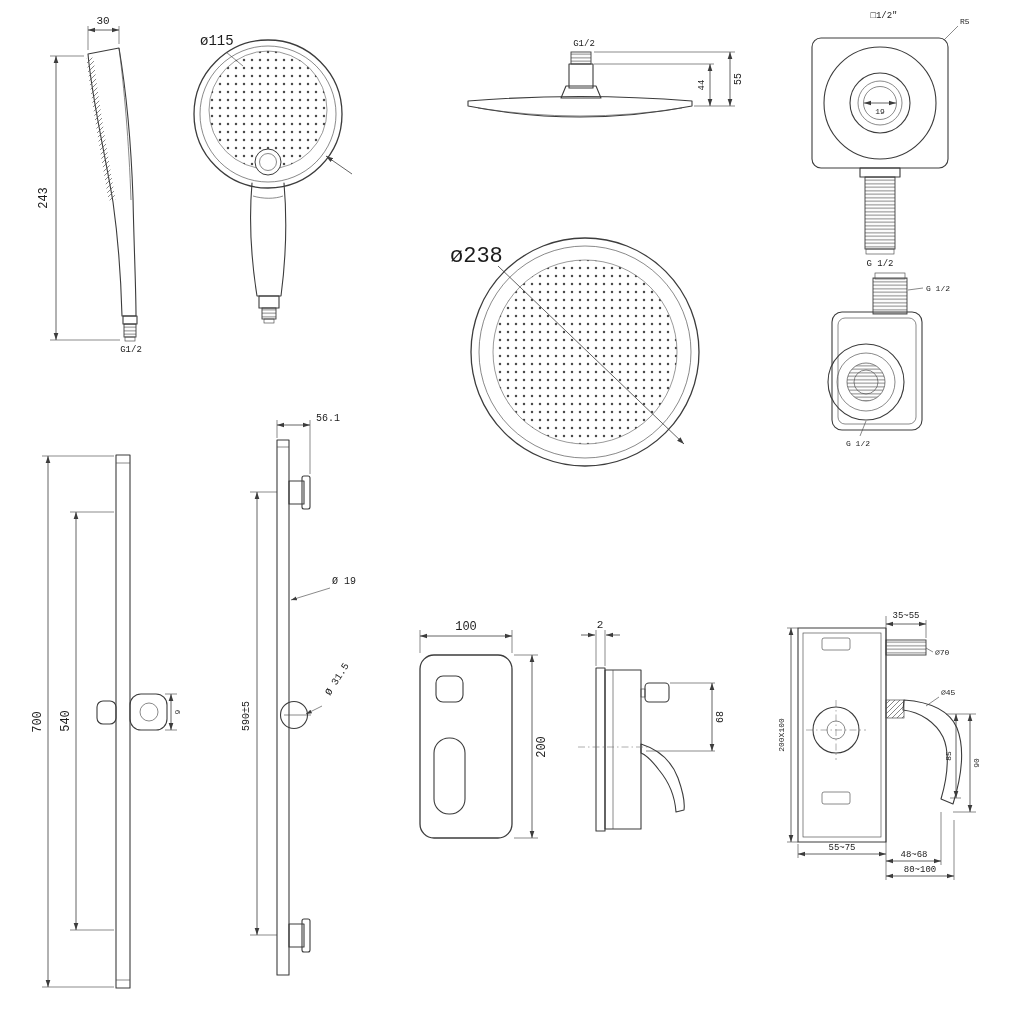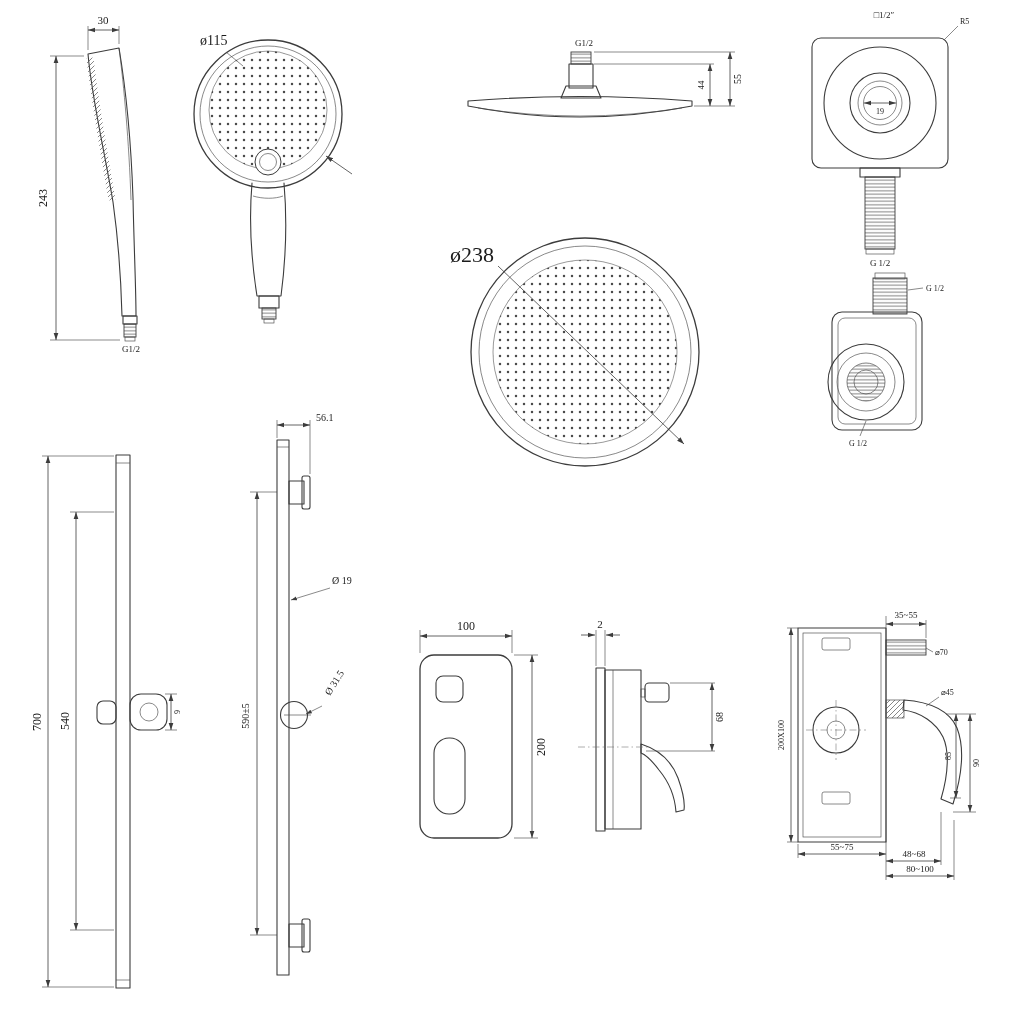--- a/index.html
+++ b/index.html
@@ -1,17 +1,17 @@
 <!DOCTYPE html>
 <html><head>
 <meta charset="utf-8">
 <style>
   html,body{margin:0;padding:0;background:#ffffff;}
   .canvas{position:relative;width:1024px;height:1024px;background:#ffffff;overflow:hidden;
-          font-family:Liberation Serif, serif;text-align:center;}
+          font-family:Liberation Mono, monospace;text-align:center;}
   svg{position:absolute;left:0;top:0;}
   .ol{fill:none;stroke:#3c3c3c;stroke-width:1.1;stroke-linejoin:round;stroke-linecap:round;}
   .ol2{fill:none;stroke:#3c3c3c;stroke-width:1.3;stroke-linejoin:round;}
   .thin{fill:none;stroke:#4a4a4a;stroke-width:.65;}
   .dim{fill:none;stroke:#3c3c3c;stroke-width:.8;}
   .ext{fill:none;stroke:#3c3c3c;stroke-width:.6;}
   .cl{fill:none;stroke:#6a6a6a;stroke-width:.55;stroke-dasharray:7 3 1.5 3;}
   .fillthr{fill:url(#thr);stroke:#3c3c3c;stroke-width:.9;}
   text{fill:#1b1b1b;}
   .f8{font-size:8px}.f9{font-size:9px}.f10{font-size:10px}.f11{font-size:11px}

